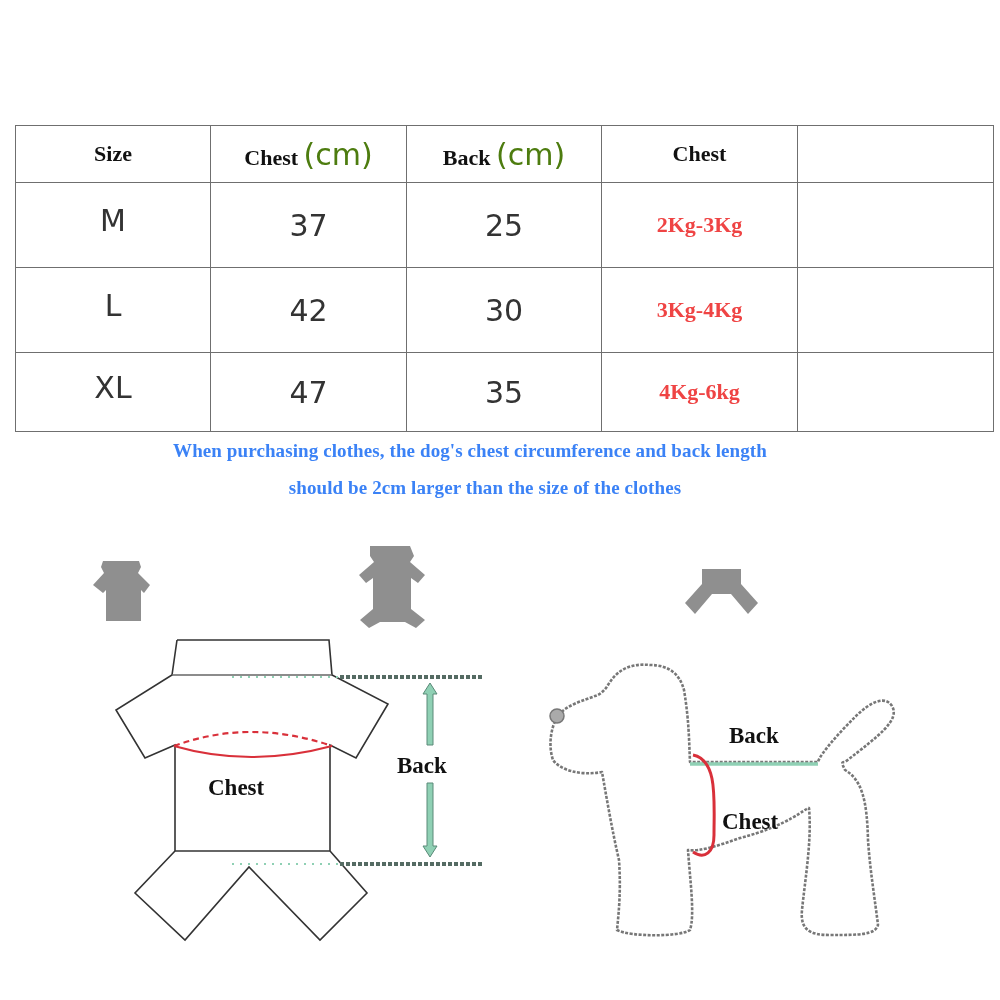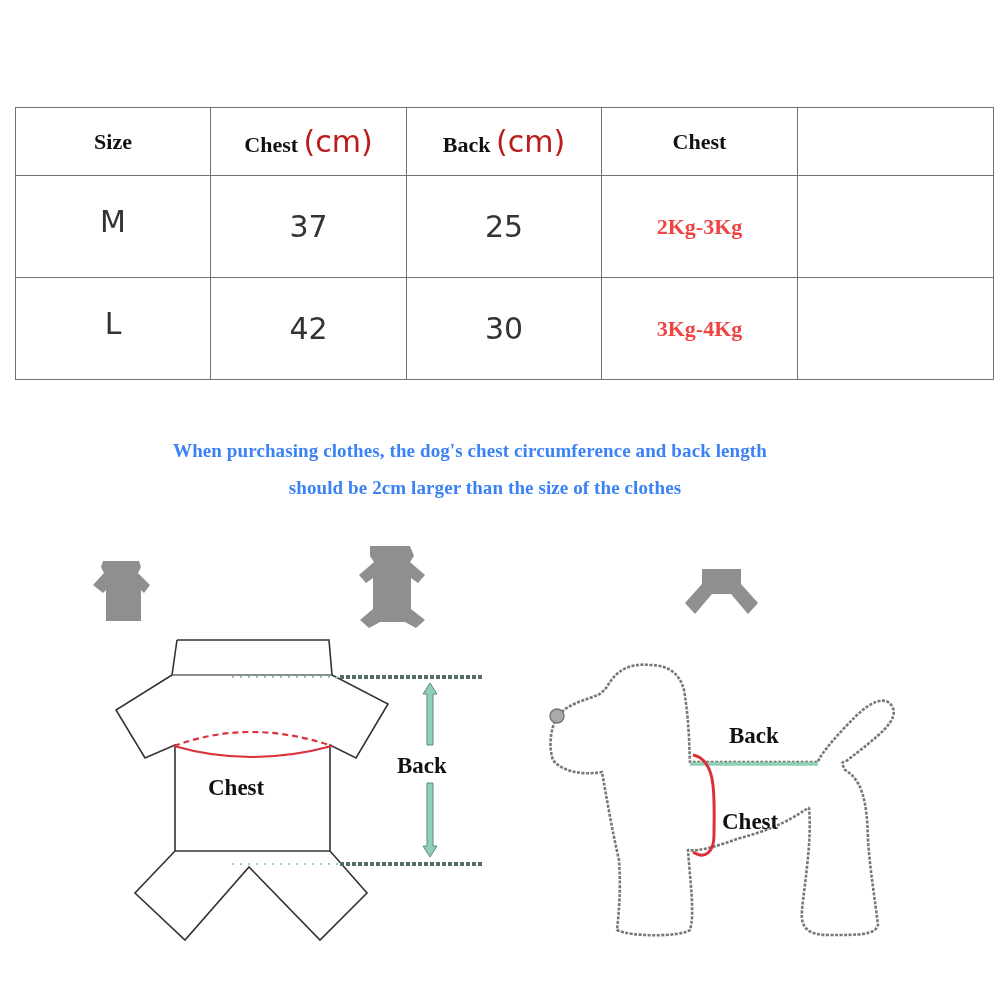--- a/index.html
+++ b/index.html
@@ -1,20 +1,20 @@
 <!DOCTYPE html>
 <html><head>
 <meta charset="utf-8">
 <style>
   html,body{margin:0;padding:0;background:#ffffff;}
   body{width:1000px;height:1000px;position:relative;overflow:hidden;font-family:"Liberation Sans",sans-serif;}
-  .size-table{position:absolute;left:15px;top:107px;width:978px;height:273px;border-collapse:collapse;table-layout:fixed;}
+  .size-table{position:absolute;left:15px;top:125px;width:978px;height:273px;border-collapse:collapse;table-layout:fixed;}
   .size-table td,.size-table th{border:1.5px solid #6f6f6f;text-align:center;vertical-align:middle;padding:0;}
   .size-table th{height:56px;font-family:"Liberation Serif",serif;font-weight:bold;font-size:22px;color:#111;}
-  .size-table th .unit{font-family:"DejaVu Sans",sans-serif;font-weight:normal;font-size:30px;color:#b91c1c;}
+  .size-table th .unit{font-family:"DejaVu Sans",sans-serif;font-weight:normal;font-size:30px;color:#4d7c0f;}
   .size-table td{font-family:"DejaVu Sans",sans-serif;font-size:30px;color:#333;}
   .size-table td.w{font-family:"Liberation Serif",serif;font-weight:bold;font-size:22px;color:#ef4444;}
   .size-table tr.r1 td{height:74px;}
   .size-table tr.r2 td{height:74px;}
   .size-table tr.r3 td{height:68px;}
   .note{position:absolute;left:0;width:940px;text-align:center;font-family:"Liberation Serif",serif;font-weight:bold;font-size:19px;color:#3b82f6;letter-spacing:0.1px;}
   .note.l1{top:440px;}
   .note.l2{top:477px;left:12px;width:946px;}
   .diagram{position:absolute;left:0;top:530px;width:1000px;height:470px;}
   .lbl{position:absolute;font-family:"Liberation Serif",serif;font-weight:bold;font-size:23px;color:#111;}
@@ -43,20 +43,27 @@
     <td>37</td>
     <td>25</td>
     <td class="w">2Kg-3Kg</td>
     <td></td>
   </tr>
   <tr class="r2">
     <td style="padding-bottom:10px">L</td>
     <td>42</td>
     <td>30</td>
     <td class="w">3Kg-4Kg</td>
+    <td></td>
+  </tr>
+  <tr class="r3">
+    <td style="padding-bottom:10px">XL</td>
+    <td>47</td>
+    <td>35</td>
+    <td class="w">4Kg-6kg</td>
     <td></td>
   </tr>
 </tbody>
   </table>
 
 <div class="note l1">When purchasing clothes, the dog's chest circumference and back length</div>
 <div class="note l2">should be 2cm larger than the size of the clothes</div>
 
 <div class="diagram">
   <svg width="1000" height="470" viewBox="0 530 1000 470" xmlns="http://www.w3.org/2000/svg" style="position:absolute;left:0;top:0">

